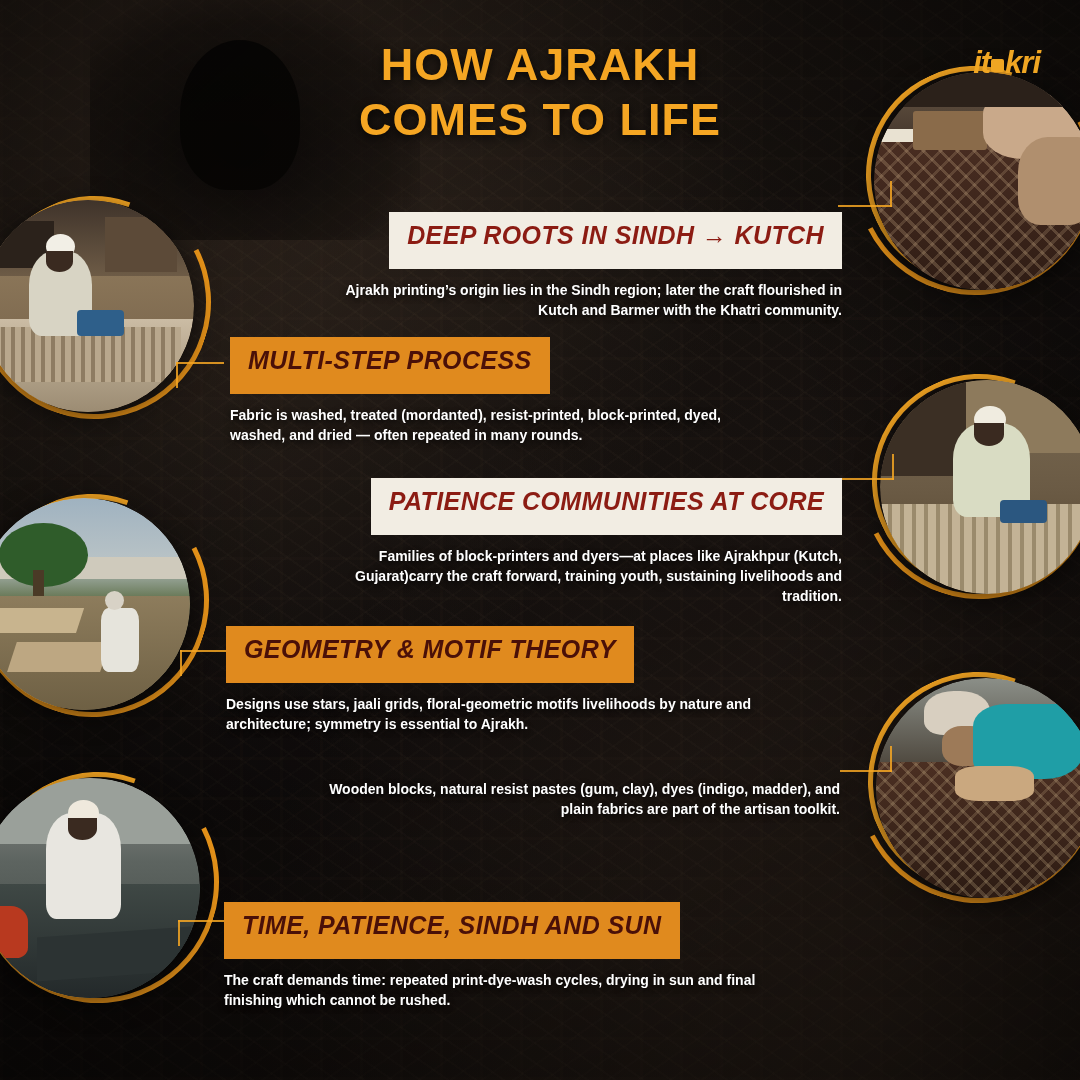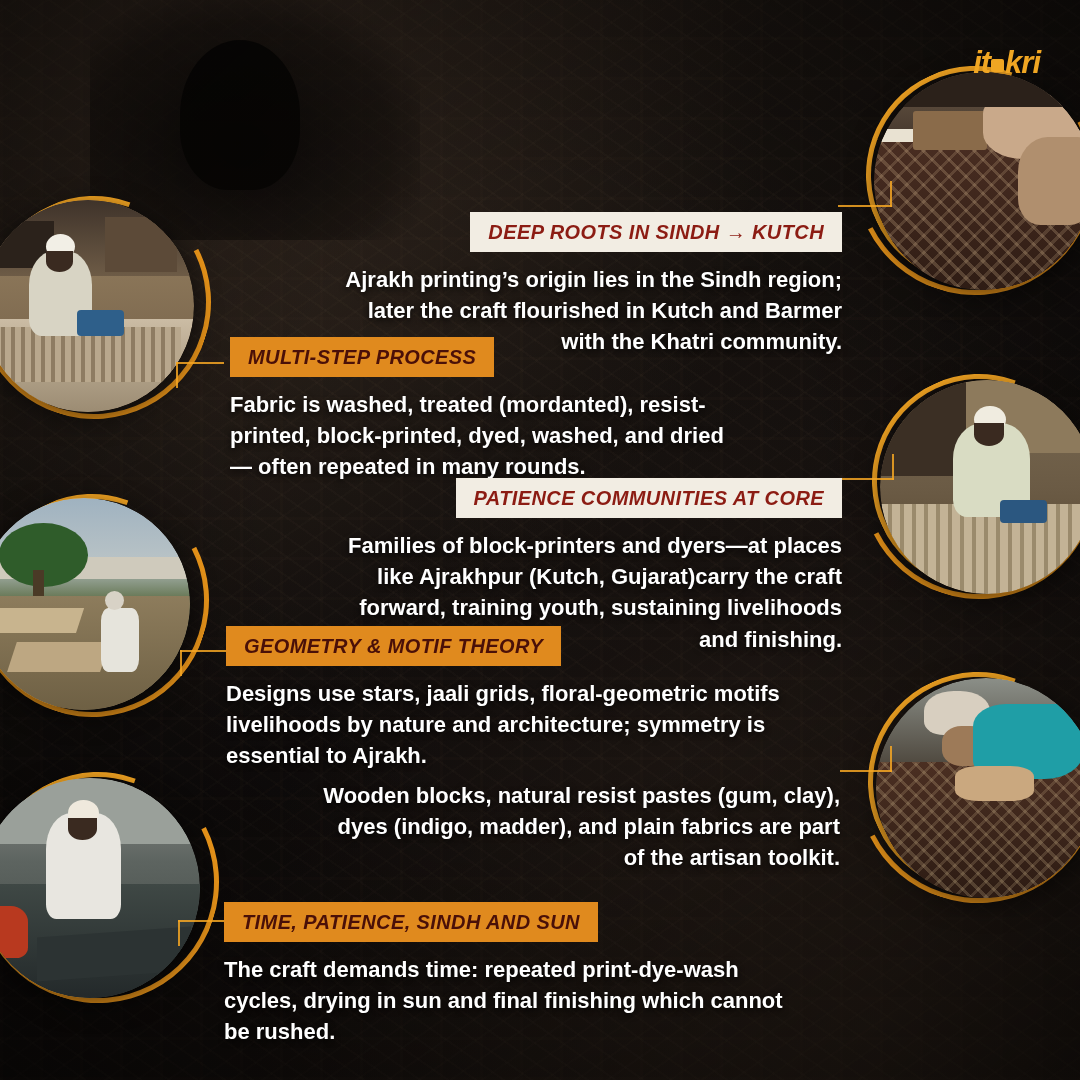--- a/index.html
+++ b/index.html
@@ -171,52 +171,56 @@
     left: 0; top: 0;
     width: 2px;
     height: 26px;
     background: rgba(245,166,35,0.85);
   }
 
   
   .step { position: absolute; z-index: 7; }
   .chip {
     display: inline-block;
-    padding: 9px 18px 8px 18px;
-    font-size: 20px;
+    padding: 9px 18px 19px 18px;
+    font-size: 25px;
     font-weight: bold;
     font-style: italic;
     letter-spacing: .4px;
     white-space: nowrap;
     color: #8C1C13;
   }
   .chip.cream { background: #F2EDE3; color: #8C1C13; }
   .chip.amber { background: #E08A1E; color: #4A1008; }
   .body {
-    font-size: 22px;
+    font-size: 14px;
     font-weight: bold;
     line-height: 1.42;
     color: #FFFFFF;
     text-shadow: 0 2px 6px rgba(0,0,0,0.85);
     margin-top: 12px;
   }
   .right-align { text-align: right; }
   .left-align { text-align: left; }
 </style>
 </head>
 <body>
 
 <div id="poster">
 
   <div class="bg"></div>
   <div class="bg-pattern"></div>
   <div class="bg-figure"></div>
   <div class="bg-darken"></div>
   <div class="bg-vignette"></div>
 
+  <div class="title">
+    <span>HOW AJRAKH</span>
+    <span>COMES TO LIFE</span>
+  </div>
 
   <div class="brand">
     <span>it</span><span class="dot"></span><span>kri</span>
   </div>
 
   <div class="ring" style="left:-12px; top:196px; width:212px; height:212px;"></div>
   <div class="photo" style="left:-18px; top:200px; width:212px; height:212px;">
     <div class="inner">
       <div class="scene">
         <div class="s-wall" style="background:linear-gradient(180deg,#6b5a46 0%,#8a7558 35%,#6f5c45 100%);"></div>
@@ -330,21 +334,21 @@
     <div class="body" style="padding-left:18px;">Ajrakh printing’s origin lies in the Sindh region; later the craft flourished in Kutch and Barmer with the Khatri community.</div>
   </div>
 
   <div class="step left-align" style="left:222px; top:337px; width:560px;margin-left:8px;">
     <div class="chip amber">MULTI-STEP PROCESS</div>
     <div class="body" style="width:512px;">Fabric is washed, treated (mordanted), resist-printed, block-printed, dyed, washed, and dried — often repeated in many rounds.</div>
   </div>
 
   <div class="step right-align" style="left:296px; top:478px; width:546px;">
     <div class="chip cream">PATIENCE COMMUNITIES AT CORE</div>
-    <div class="body" style="padding-left:20px;">Families of block-printers and dyers—at places like Ajrakhpur (Kutch, Gujarat)carry the craft forward, training youth, sustaining livelihoods and finishing.</div>
+    <div class="body" style="padding-left:20px;">Families of block-printers and dyers—at places like Ajrakhpur (Kutch, Gujarat)carry the craft forward, training youth, sustaining livelihoods and tradition.</div>
   </div>
 
   <div class="step left-align" style="left:226px; top:626px; width:580px;">
     <div class="chip amber">GEOMETRY &amp; MOTIF THEORY</div>
     <div class="body" style="width:570px;">Designs use stars, jaali grids, floral-geometric motifs livelihoods by nature and architecture; symmetry is essential to Ajrakh.</div>
   </div>
 
   <div class="step right-align" style="left:300px; top:768px; width:540px;">
     <div class="body" style="padding-left:14px;">Wooden blocks, natural resist pastes (gum, clay), dyes (indigo, madder), and plain fabrics are part of the artisan toolkit.</div>
   </div>

